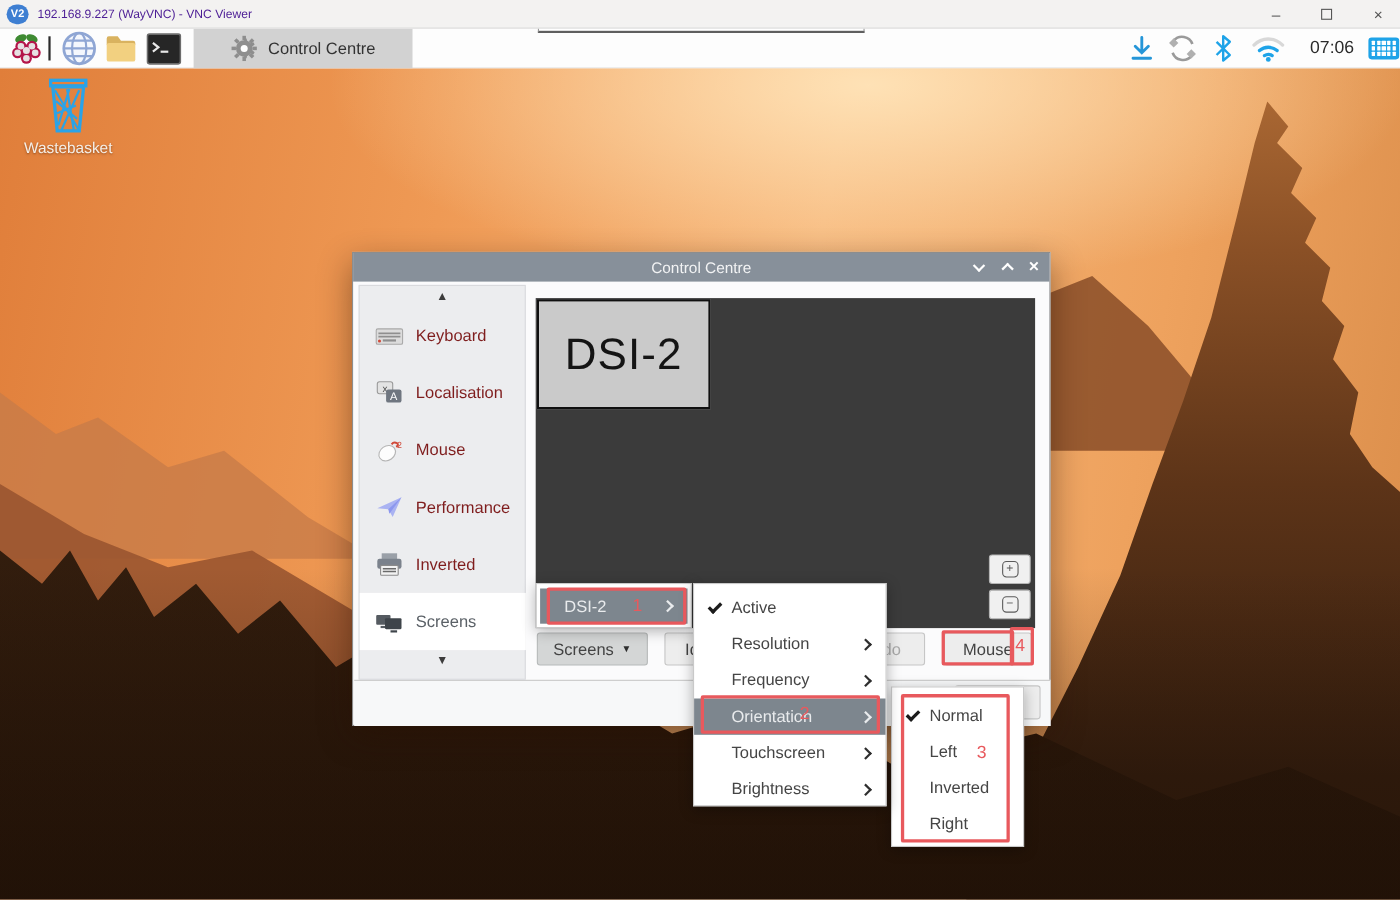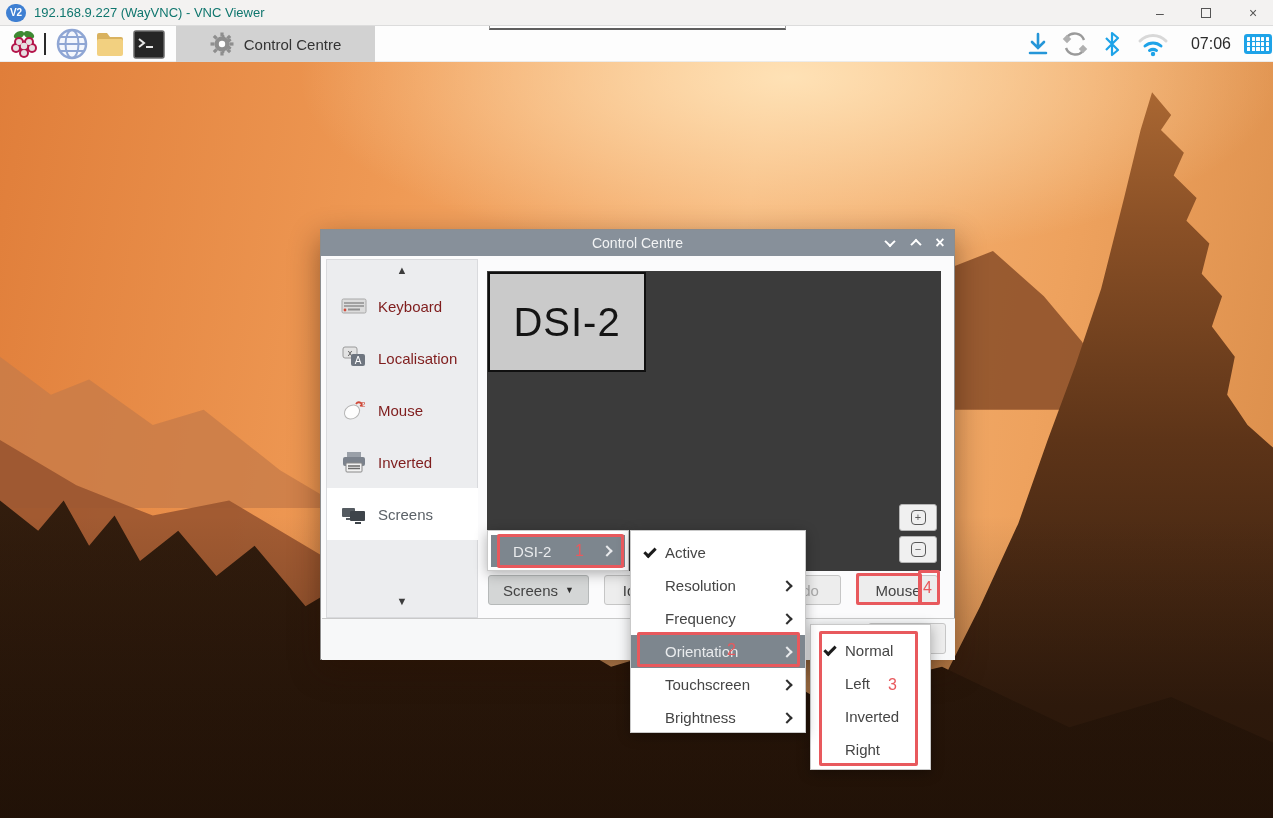--- a/index.html
+++ b/index.html
@@ -3,21 +3,21 @@
 <meta charset="utf-8">
 <style>
   html,body{margin:0;padding:0;background:#222;}
   *{box-sizing:border-box;font-family:"Liberation Sans","DejaVu Sans",sans-serif;}
   #screen{position:relative;width:1273px;height:818px;overflow:hidden;background:#f2f1f0;}
   .abs{position:absolute;}
 
   
   #vnc-titlebar{left:0;top:0;width:1273px;height:26px;background:#f3f2f1;border-bottom:1px solid #dcdcdc;display:flex;align-items:center;z-index:30;}
   #vnc-logo{width:20px;height:18px;margin:0 8px 0 6px;background:#3e7fd2;border-radius:9px;color:#fff;font-size:10px;font-weight:bold;display:flex;align-items:center;justify-content:center;}
-  #vnc-title{font-size:13px;color:#0f766e;}
+  #vnc-title{font-size:11px;color:#4c1d95;}
   .winctl{position:absolute;top:0;width:34px;height:26px;display:flex;align-items:center;justify-content:center;color:#555;font-size:14px;}
   #ctl-max span{display:block;width:10px;height:10px;border:1.5px solid #555;}
 
   
   #partial-window{left:489px;top:21px;width:297px;height:9px;background:#fff;border:1px solid #9a9a9a;border-top:none;border-bottom:2px solid #5f5f5f;z-index:15;}
 
   
   #taskbar{left:0;top:26px;width:1273px;height:36px;background:#fdfdfd;border-bottom:1px solid #ececec;z-index:10;}
   .tb-item{position:absolute;top:0;height:36px;display:flex;align-items:center;justify-content:center;}
   #tb-separator{left:44px;top:7px;width:2px;height:22px;background:#2a2a2a;}
@@ -115,20 +115,28 @@
 
   <div id="desktop" class="abs">
     <div class="mt" id="mt-left1"></div>
     <div class="mt" id="mt-left2"></div>
     <div class="mt" id="mt-midright"></div>
     <div class="mt" id="mt-right"></div>
     <div class="mt" id="mt-front"></div>
     <div class="mt" id="mt-haze"></div>
   </div>
 
+  <div id="wastebasket" class="abs">
+    <svg width="46" height="52" viewBox="0 0 46 52">
+      <rect x="7" y="3" width="32" height="5" fill="none" stroke="#2aa3e8" stroke-width="3"></rect>
+      <path d="M9 9 L37 9 L33 49 L13 49 Z" fill="none" stroke="#2aa3e8" stroke-width="3"></path>
+      <path d="M11 12 L32 47 M22 11 L28 48 M33 12 L17 48 M24 11 L14 44 M12 22 L31 38 M13 33 L30 26" stroke="#2aa3e8" stroke-width="2" fill="none"></path>
+    </svg>
+    <span class="lbl">Wastebasket</span>
+  </div>
 
   <div id="partial-window" class="abs"></div>
 
   <div id="vnc-titlebar" class="abs">
     <div id="vnc-logo">V2</div>
     <span id="vnc-title">192.168.9.227 (WayVNC) - VNC Viewer</span>
     <div class="winctl" style="left:1143px;">–</div>
     <div class="winctl" id="ctl-max" style="left:1189px;">
         <span></span>
       </div>
@@ -276,20 +284,27 @@
       <div class="side-item">
         <svg class="side-ico" viewBox="0 0 26 26">
           <ellipse cx="11" cy="15" rx="8" ry="6.5" fill="#fdfdfd" stroke="#b5b5b5" transform="rotate(-35 11 15)"></ellipse>
           <path d="M15 7 Q17 4 20 6 Q22 8 19 9" stroke="#d04a3a" stroke-width="1.8" fill="none"></path>
           <text x="20" y="10" font-size="8" fill="#d04a3a">2</text>
         </svg>
         <span>Mouse</span>
       </div>
       <div class="side-item">
         <svg class="side-ico" viewBox="0 0 26 26">
+          <polygon points="2,14 24,4 16,22 12,15" fill="#aab3f2"></polygon>
+          <polygon points="12,15 24,4 13,19" fill="#8c97ee"></polygon>
+        </svg>
+        <span>Performance</span>
+      </div>
+      <div class="side-item">
+        <svg class="side-ico" viewBox="0 0 26 26">
           <rect x="6" y="3" width="14" height="6" fill="#9aa0a8"></rect>
           <rect x="2" y="8" width="22" height="9" rx="2" fill="#7b828c"></rect>
           <rect x="5" y="14" width="16" height="9" rx="1" fill="#f2f2f2" stroke="#8a8a8a"></rect>
           <path d="M7 17 H19 M7 19.5 H19" stroke="#6a6a6a" stroke-width="1.4"></path>
         </svg>
         <span>Inverted</span>
       </div>
       <div class="side-item sel">
         <svg class="side-ico" viewBox="0 0 26 26">
           <rect x="1" y="7" width="13" height="9" rx="1" fill="#555b61"></rect>

